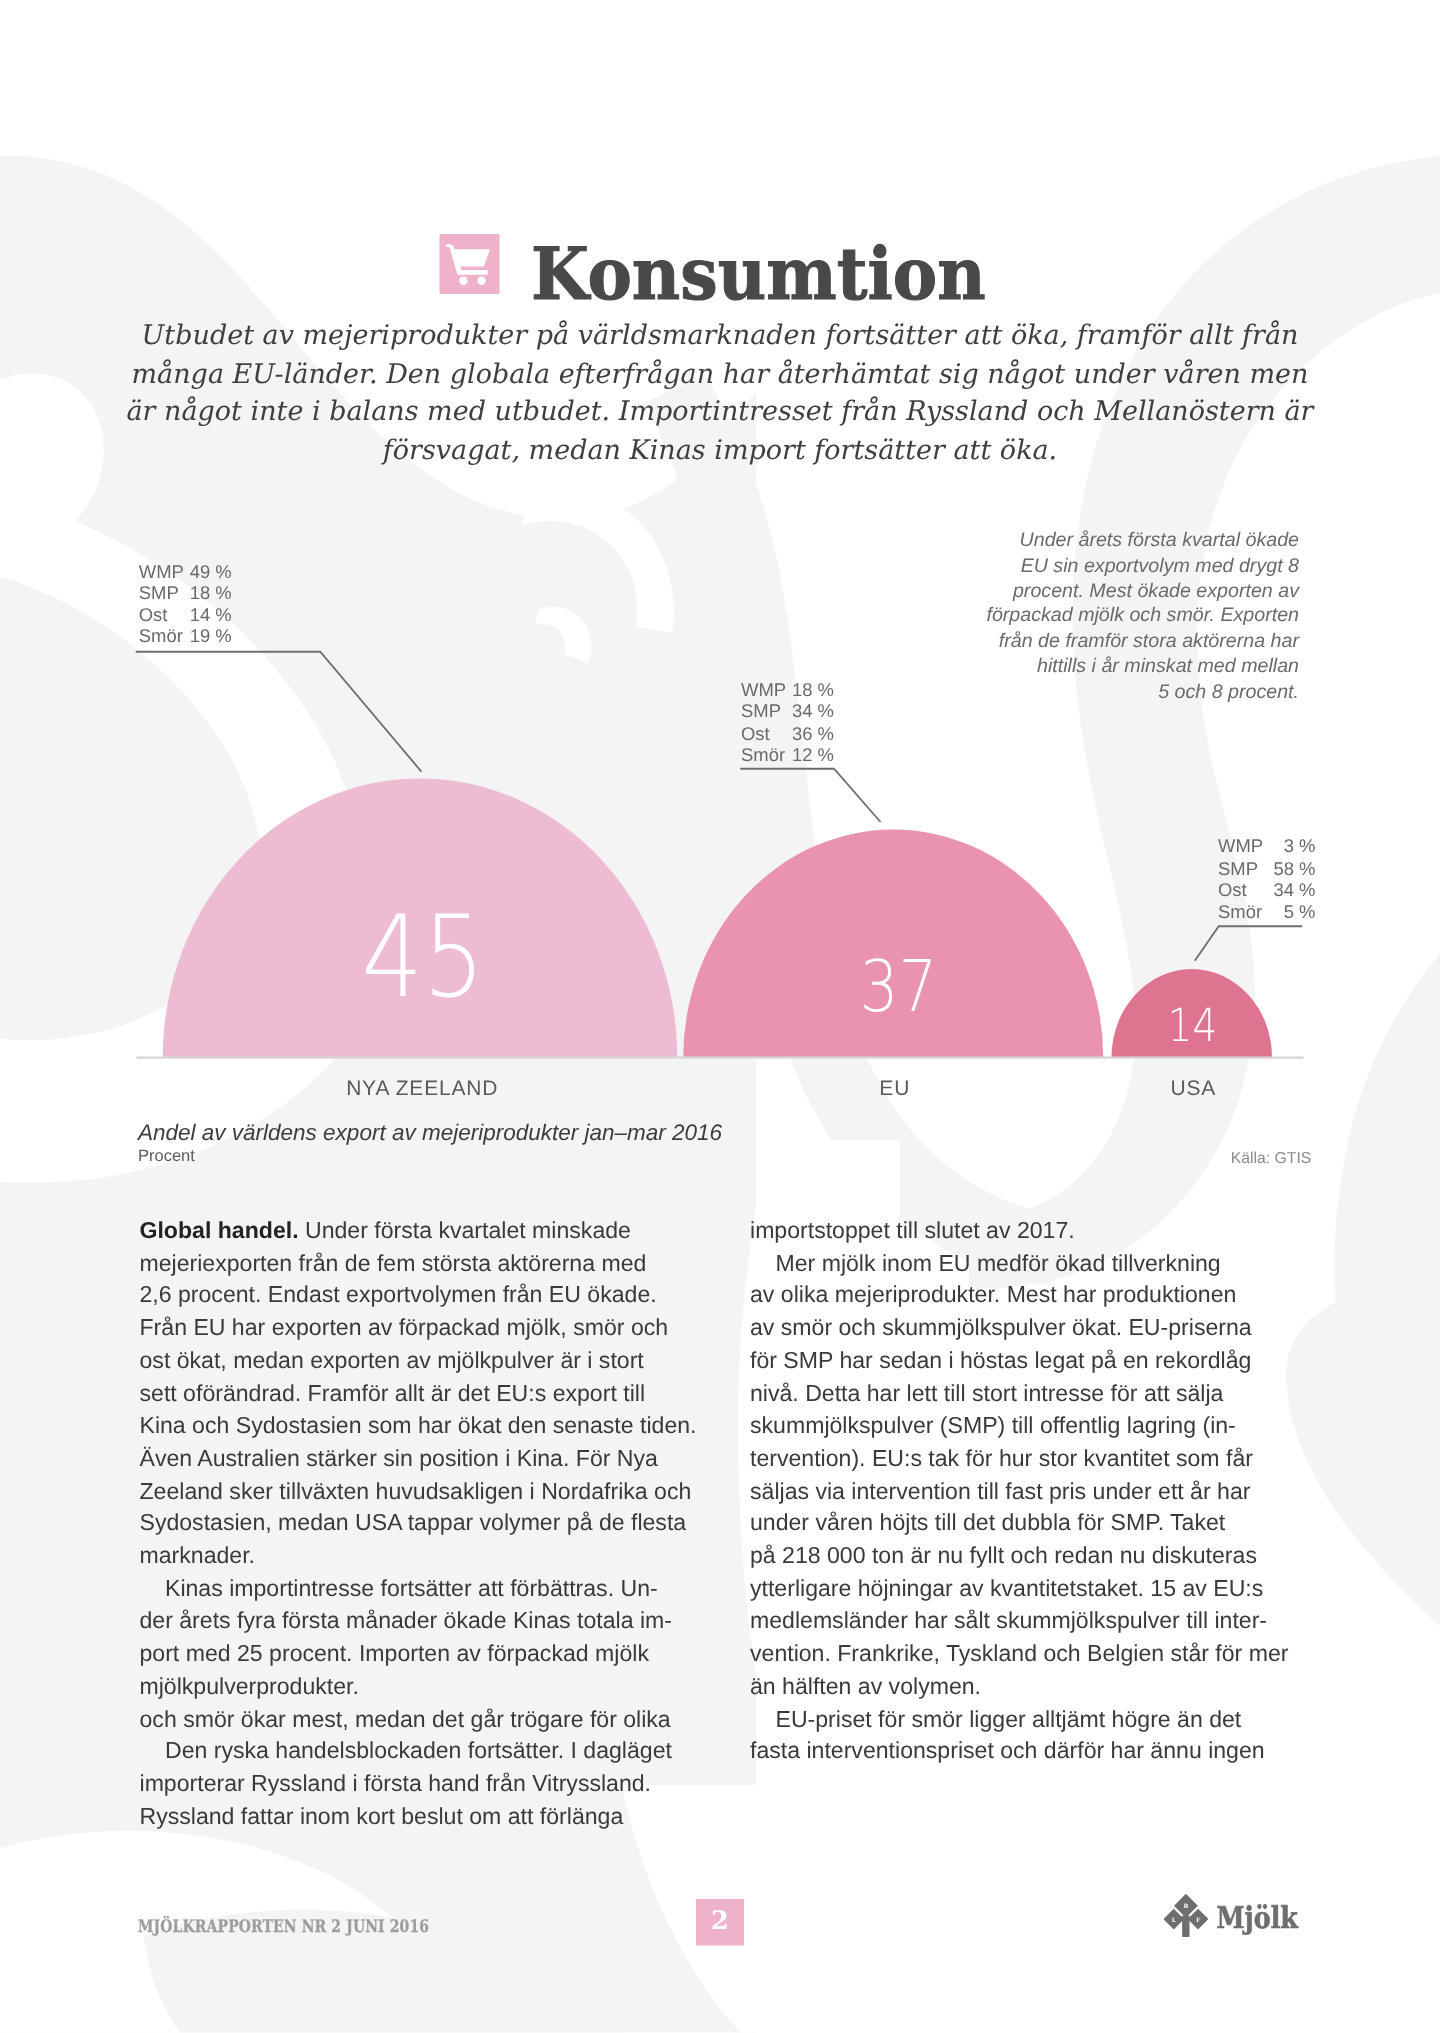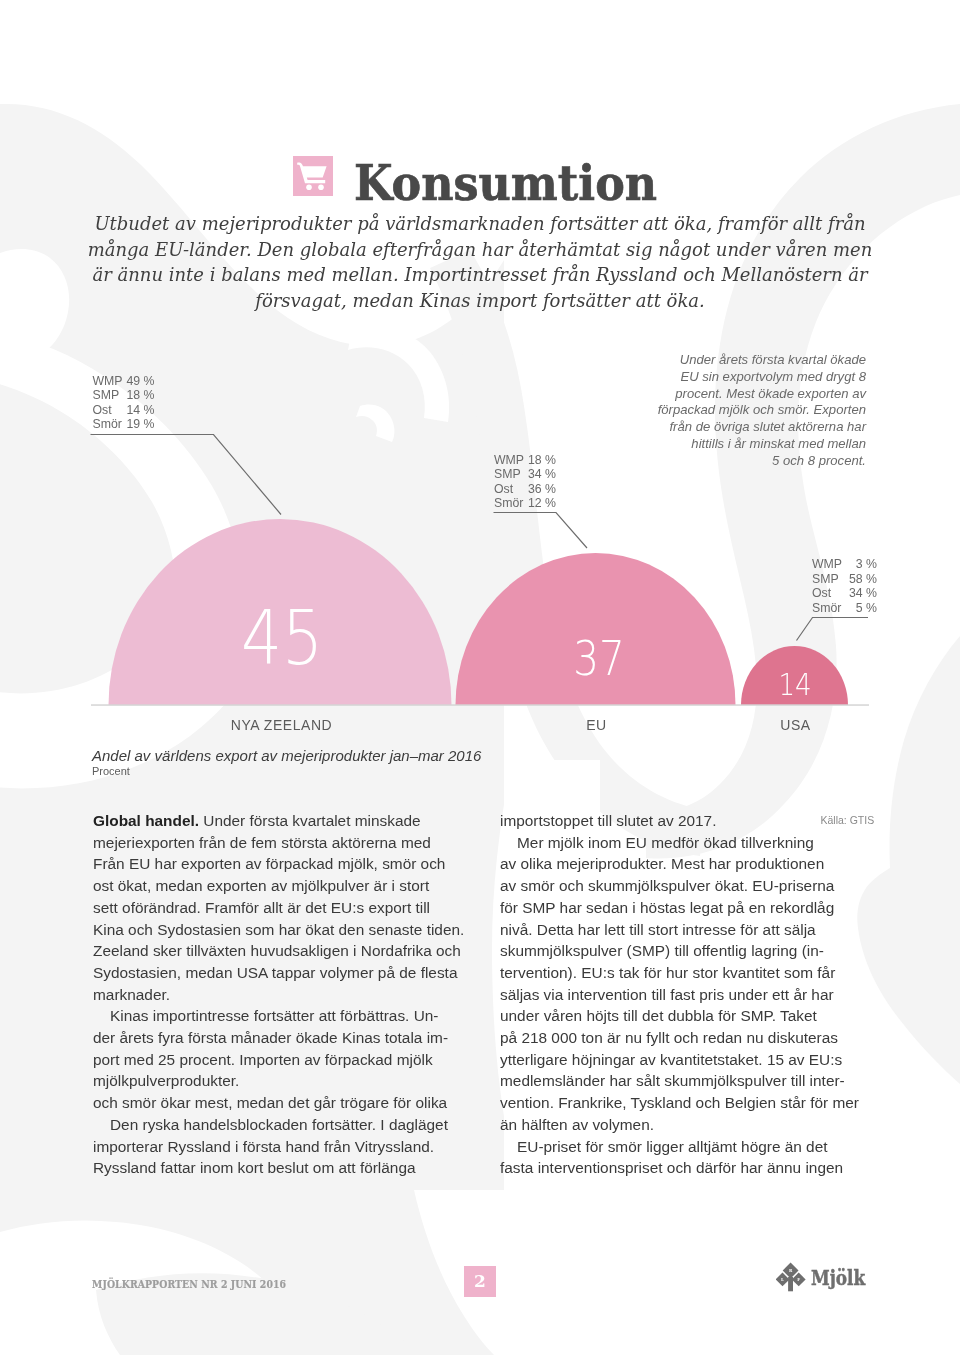--- a/index.html
+++ b/index.html
@@ -42,21 +42,21 @@
   #lbl2 .v{width:29px;}
   .note{left:606px;top:352px;width:260px;}
   #no0{left:282px;top:600.5px;font-size:75.5px;}
   #no1{left:599px;top:635px;font-size:47.5px;}
   #no2{left:795px;top:670px;font-size:30.5px;}
   #cat0{left:281.5px;top:717px;transform:translateX(-50%);}
   #cat1{left:596.5px;top:717px;transform:translateX(-50%);}
   #cat2{left:795.5px;top:717px;transform:translateX(-50%);}
   .cap1{left:92px;top:747px;}
   .cap2{left:92px;top:765px;}
-  .src{left:820.5px;top:766px;margin-top:48px;}
+  .src{left:820.5px;top:766px;}
   #colL{left:93px;top:810px;width:380px;}
   #colR{left:500px;top:810px;width:380px;}
   .logo{left:776px;top:1262px;}
   .logo-word{position:absolute;left:34.5px;top:6px;font-family:"DejaVu Serif",serif;font-weight:bold;font-size:20px;color:#6e6e6e;line-height:1;white-space:nowrap;transform:scaleX(0.845);transform-origin:0 0;-webkit-text-stroke:0.45px #6e6e6e;}
 
 </style>
 </head>
 <body>
 
 <div id="bg">
@@ -178,21 +178,21 @@
     <svg width="32" height="32" viewBox="0 0 32 32">
       <path fill="#ffffff" d="M0.2,2.8 C0.2,2.8 3.0,2.1 4.4,3.4 C5.3,4.2 5.8,5.4 6.0,6.2 L29.6,6.2 L25.7,17.6 L9.8,17.6 L10.6,20.0 L28.2,20.0 L28.2,23.2 L8.0,23.2 L2.8,5.4 C2.4,4.3 0.2,4.7 0.2,4.7 Z"></path>
       <circle fill="#ffffff" cx="12.0" cy="27.2" r="2.8"></circle>
       <circle fill="#ffffff" cx="24.0" cy="27.2" r="2.8"></circle>
     </svg>
   </div>
   <div class="title">Konsumtion</div>
   <div class="lede">
       <div>Utbudet av mejeriprodukter på världsmarknaden fortsätter att öka, framför allt från</div>
       <div>många EU-länder. Den globala efterfrågan har återhämtat sig något under våren men</div>
-      <div>är ännu inte i balans med mellan. Importintresset från Ryssland och Mellanöstern är</div>
+      <div>är något inte i balans med utbudet. Importintresset från Ryssland och Mellanöstern är</div>
       <div>försvagat, medan Kinas import fortsätter att öka.</div>
     </div>
 
   <div class="chart">
     <svg class="chartsvg" width="960" height="1355" viewBox="0 0 960 1355">
 
       <path id="arc0" d="M108.5,705 A171.5,186 0 0 1 451.5,705 Z" fill="#EDBCD3"></path>
       <path id="arc1" d="M455.5,705 A140,152 0 0 1 735.5,705 Z" fill="#E993AF"></path>
       <path id="arc2" d="M741,705 A53.5,59 0 0 1 848,705 Z" fill="#DE748F"></path>
 
@@ -205,45 +205,47 @@
 
     <div class="lbl" id="lbl0"><span class="k">WMP</span><span class="v">49 %</span><br><span class="k">SMP</span><span class="v">18 %</span><br><span class="k">Ost</span><span class="v">14 %</span><br><span class="k">Smör</span><span class="v">19 %</span></div>
     <div class="lbl" id="lbl1"><span class="k">WMP</span><span class="v">18 %</span><br><span class="k">SMP</span><span class="v">34 %</span><br><span class="k">Ost</span><span class="v">36 %</span><br><span class="k">Smör</span><span class="v">12 %</span></div>
     <div class="lbl" id="lbl2"><span class="k">WMP</span><span class="v">3 %</span><br><span class="k">SMP</span><span class="v">58 %</span><br><span class="k">Ost</span><span class="v">34 %</span><br><span class="k">Smör</span><span class="v">5 %</span></div>
 
     <div class="note">
         <div>Under årets första kvartal ökade</div>
         <div>EU sin exportvolym med drygt 8</div>
         <div>procent. Mest ökade exporten av</div>
         <div>förpackad mjölk och smör. Exporten</div>
-        <div>från de övriga slutet aktörerna har</div>
+        <div>från de framför stora aktörerna har</div>
         <div>hittills i år minskat med mellan</div>
         <div>5 och 8 procent.</div>
       </div>
 
     <div class="bigno" id="no0">45</div>
     <div class="bigno" id="no1">37</div>
     <div class="bigno" id="no2">14</div>
 
     <div class="catlbl" id="cat0">NYA ZEELAND</div>
     <div class="catlbl" id="cat1">EU</div>
     <div class="catlbl" id="cat2">USA</div>
 
     <div class="cap1">Andel av världens export av mejeriprodukter jan–mar 2016</div>
     <div class="cap2">Procent</div>
     <div class="src">Källa: GTIS</div>
   </div>
 
   <div class="col" id="colL">
       <div class="tline"><b>Global handel.</b> Under första kvartalet minskade</div>
       <div class="tline">mejeriexporten från de fem största aktörerna med</div>
+      <div class="tline">2,6 procent. Endast exportvolymen från EU ökade.</div>
       <div class="tline">Från EU har exporten av förpackad mjölk, smör och</div>
       <div class="tline">ost ökat, medan exporten av mjölkpulver är i stort</div>
       <div class="tline">sett oförändrad. Framför allt är det EU:s export till</div>
       <div class="tline">Kina och Sydostasien som har ökat den senaste tiden.</div>
+      <div class="tline">Även Australien stärker sin position i Kina. För Nya</div>
       <div class="tline">Zeeland sker tillväxten huvudsakligen i Nordafrika och</div>
       <div class="tline">Sydostasien, medan USA tappar volymer på de flesta</div>
       <div class="tline">marknader.</div>
       <div class="tline"><span class="ind"></span>Kinas importintresse fortsätter att förbättras. Un-</div>
       <div class="tline">der årets fyra första månader ökade Kinas totala im-</div>
       <div class="tline">port med 25 procent. Importen av förpackad mjölk</div>
       <div class="tline">mjölkpulverprodukter.</div>
       <div class="tline">och smör ökar mest, medan det går trögare för olika</div>
       <div class="tline"><span class="ind"></span>Den ryska handelsblockaden fortsätter. I dagläget</div>
       <div class="tline">importerar Ryssland i första hand från Vitryssland.</div>

